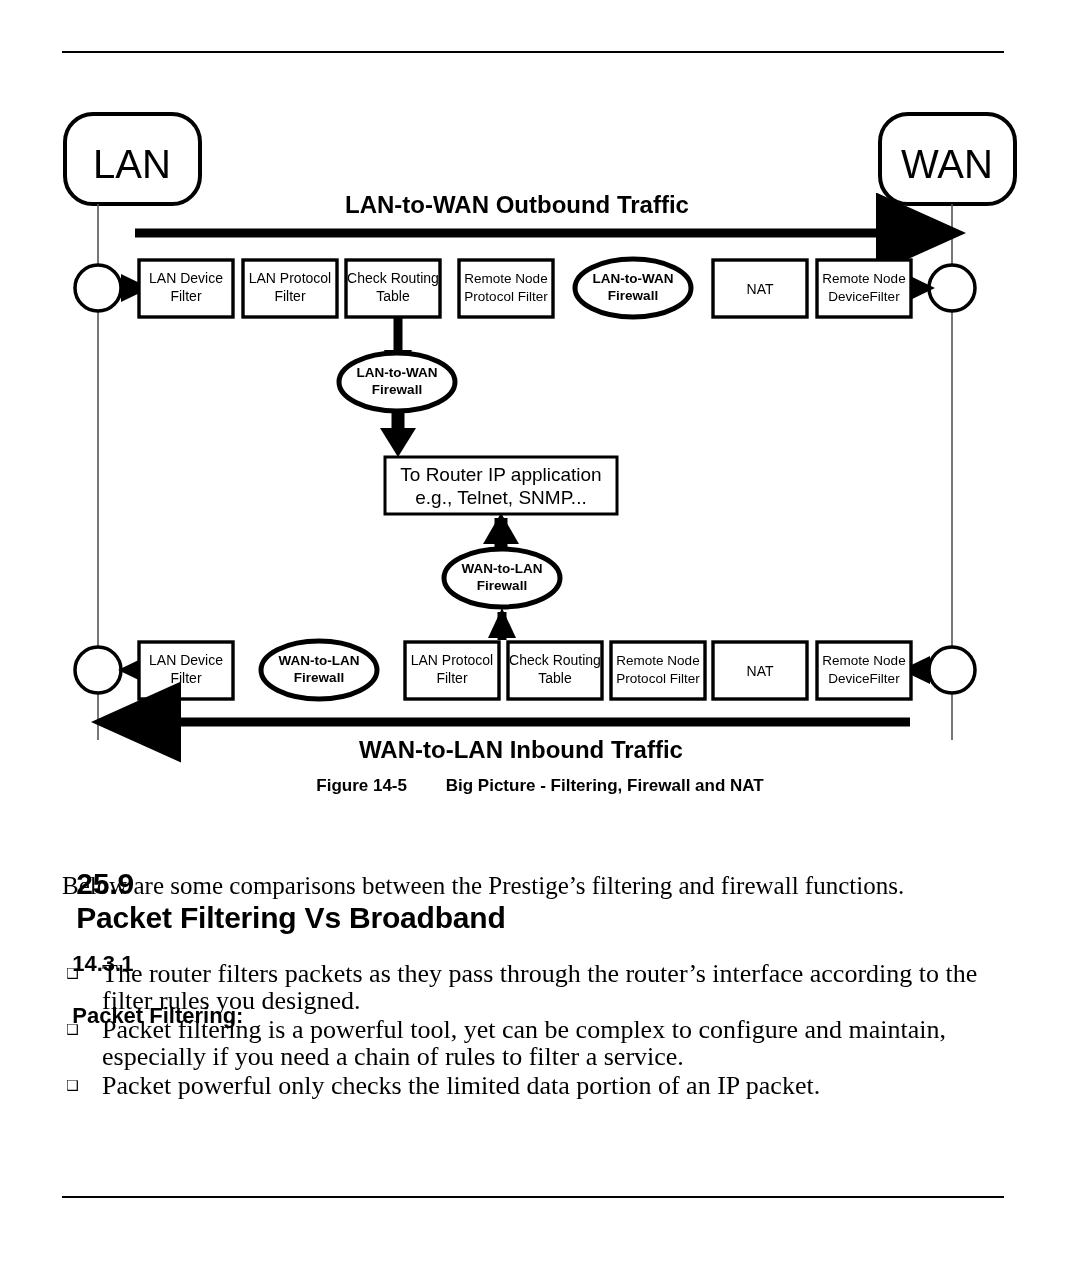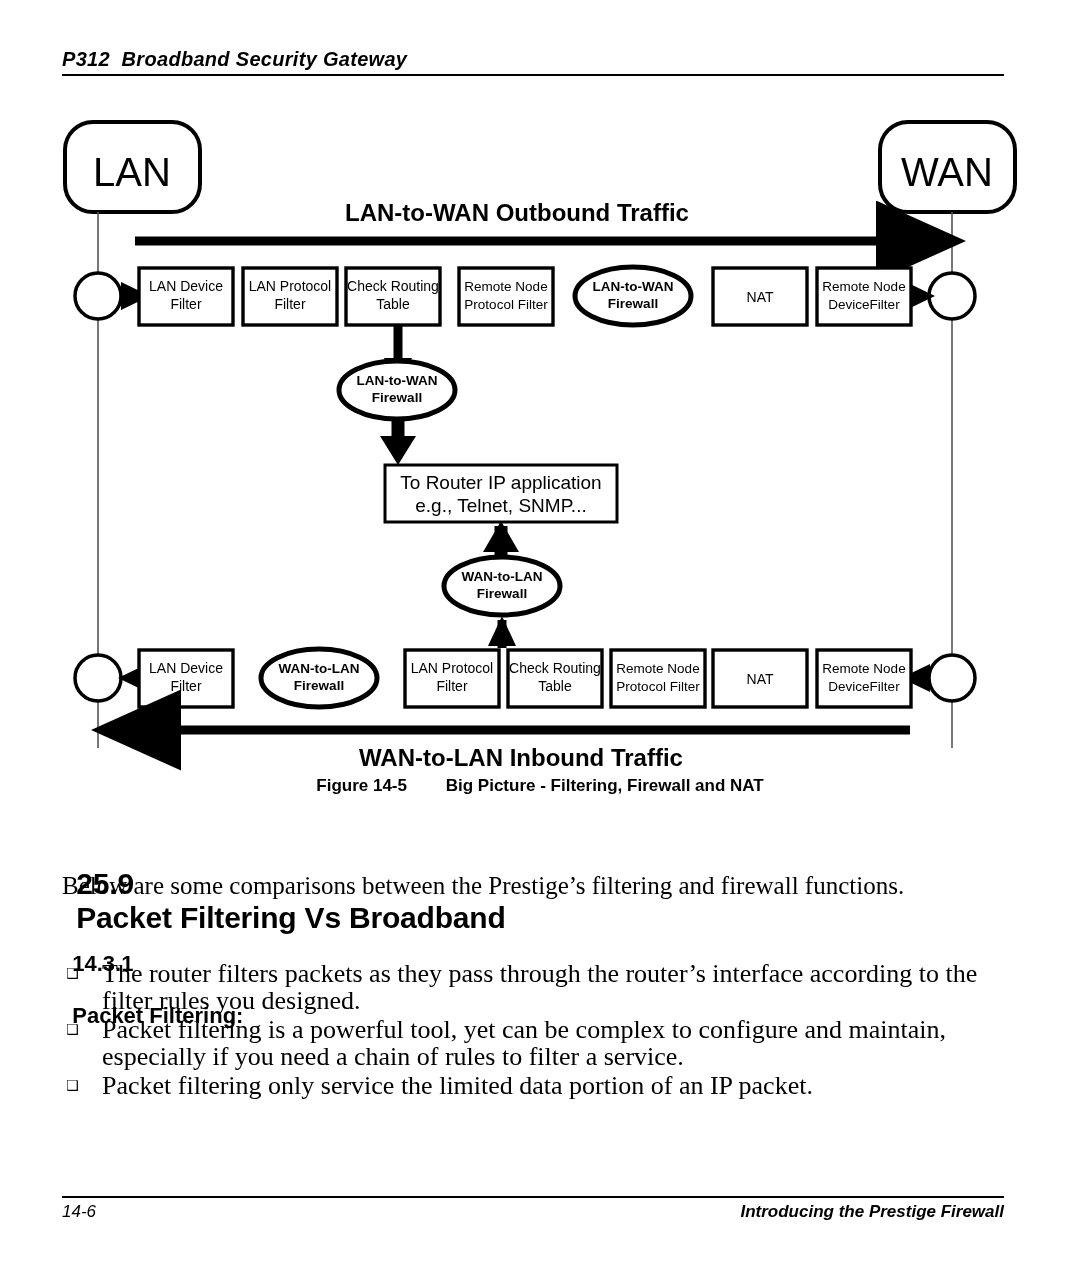--- a/index.html
+++ b/index.html
@@ -33,21 +33,21 @@
   }
   #page-header .hrule {
     margin-top: 3px;
     border-bottom: 2.5px solid #000;
   }
 
   
   #figure {
     position: absolute;
     left: 0px;
-    top: 108px;
+    top: 100px;
     width: 868px;
     height: 680px;
   }
   #figure svg { display: block; }
 
   
   #figure-caption {
     position: absolute;
     left: 0;
     top: 776px;
@@ -136,21 +136,20 @@
     font-family: "Liberation Sans", sans-serif;
     font-style: italic;
     font-size: 17px;
   }
   #page-footer .fright { font-weight: bold; }
 </style>
 </head>
 <body>
 
 <div id="page-header">
-  <div class="htext">P312  Broadband Security Gateway</div>
   <div class="hrule"></div>
 </div>
 
 <div id="figure">
   <svg width="1080" height="680" viewBox="0 0 1080 680" xmlns="http://www.w3.org/2000/svg">
     <defs>
       <marker id="fatArrowR" markerWidth="10" markerHeight="9" refX="1" refY="4.5" orient="auto" markerUnits="strokeWidth">
         <path d="M0,0 L10,4.5 L0,9 z" fill="#000"></path>
       </marker>
     </defs>
@@ -318,23 +317,19 @@
   <div class="bullet">
     <span class="marker">❑</span>
     <span class="btext">The router filters packets as they pass through the router’s interface according to the filter rules you designed.</span>
   </div>
   <div class="bullet">
     <span class="marker">❑</span>
     <span class="btext">Packet filtering is a powerful tool, yet can be complex to configure and maintain, especially if you need a chain of rules to filter a service.</span>
   </div>
   <div class="bullet">
     <span class="marker">❑</span>
-    <span class="btext">Packet filtering only service the limited data portion of an IP packet.</span>
+    <span class="btext">Packet powerful only checks the limited data portion of an IP packet.</span>
   </div>
 </div>
 
 <div id="page-footer">
   <div class="frule"></div>
-  <div class="frow">
-    <span class="fleft">14-6</span>
-    <span class="fright">Introducing the Prestige Firewall</span>
-  </div>
 </div>
 
 </body></html>

